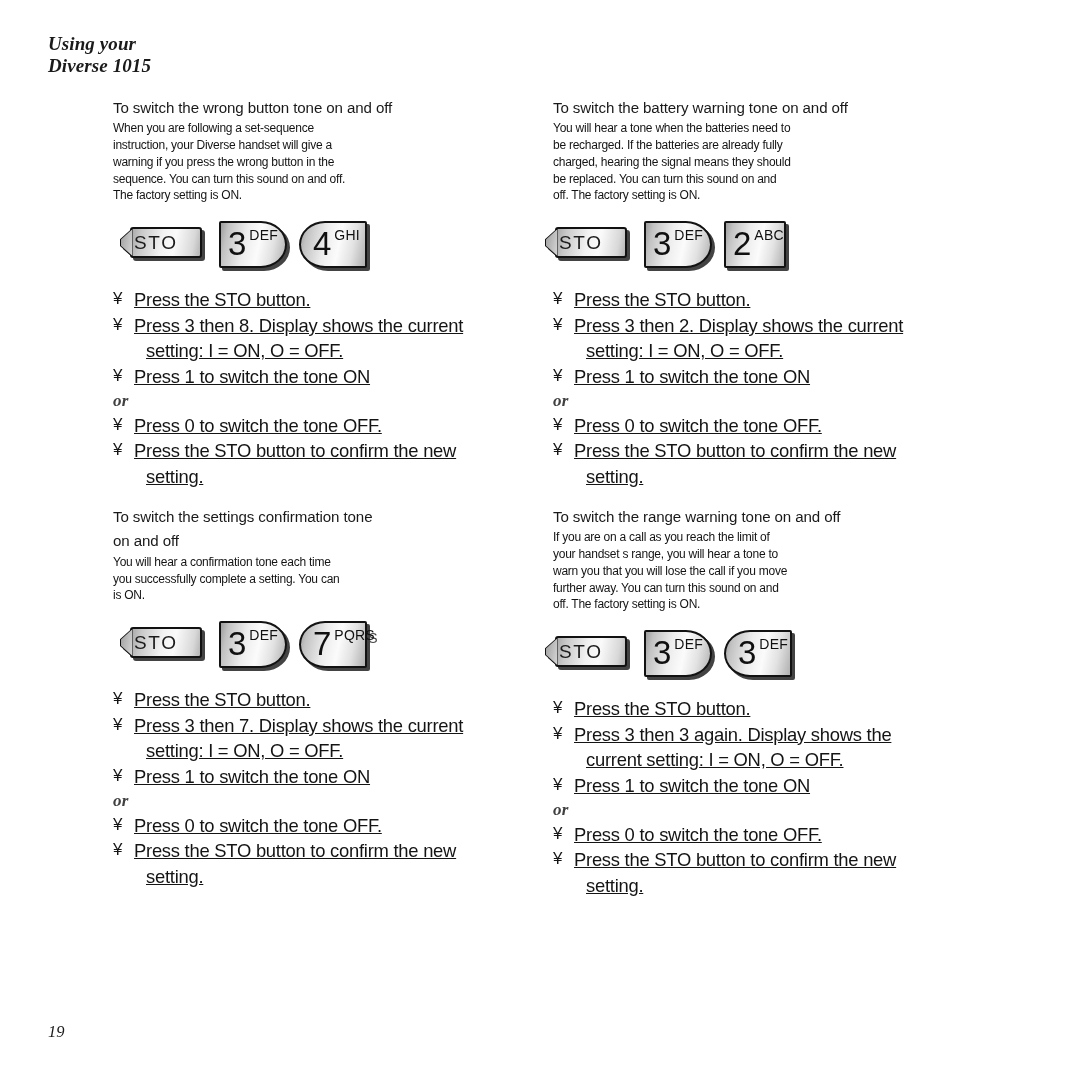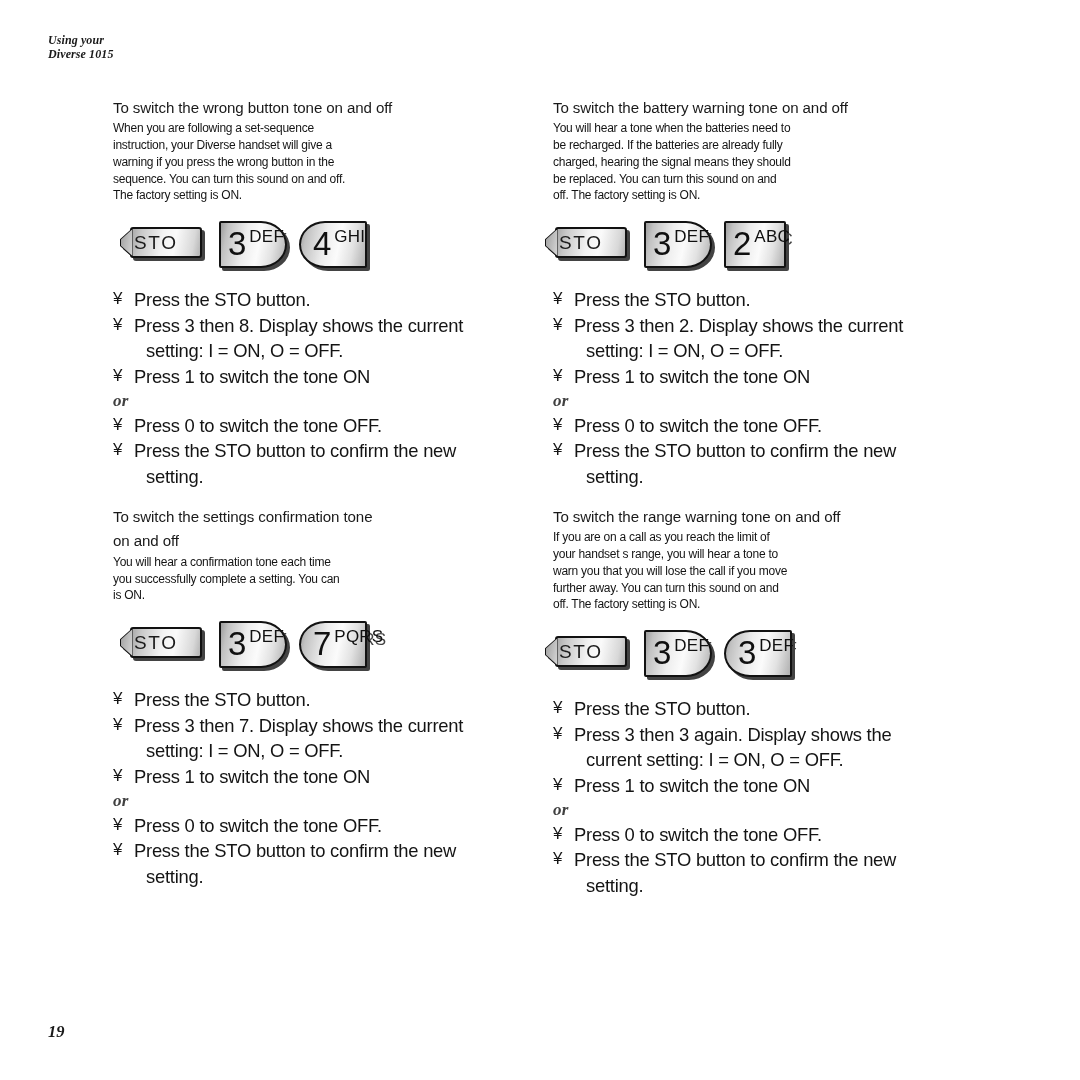--- a/index.html
+++ b/index.html
@@ -24,21 +24,21 @@
   }
 
   
   .running-head {
     position: absolute;
     left: 48px;
     top: 33px;
     font-family: "Liberation Serif", serif;
     font-weight: bold;
     font-style: italic;
-    font-size: 12px;
+    font-size: 19px;
     line-height: 1.18;
     color: #1a1a1a;
     letter-spacing: 0.1px;
   }
   .running-head div { white-space: nowrap; }
 
   
   .columns {
     position: absolute;
     left: 48px;
@@ -169,21 +169,21 @@
     width: 62px;
   }
 
   .key-digit .digit {
     font-size: 33px;
     line-height: 0.86;
     color: #101010;
     font-weight: 400;
   }
   .key-digit .letters {
-    font-size: 17px;
+    font-size: 14px;
     line-height: 1;
     color: #101010;
     align-self: flex-start;
     margin-top: 5px;
     margin-left: 3px;
     letter-spacing: 0.2px;
   }
 
   
   .steps {
@@ -197,41 +197,41 @@
     display: flex;
     align-items: flex-start;
   }
   .step .bullet {
     width: 21px;
     flex: 0 0 21px;
     font-size: 17px;
     line-height: inherit;
     color: #161616;
   }
-  .step .step-text { flex: 1 1 auto; }
+  .step .step-text { flex: 1 1 auto; text-decoration: underline; }
   .step .step-text div { white-space: nowrap; }
   .step .step-text .cont { padding-left: 12px; }
 
   .or-line {
     font-family: "Liberation Serif", serif;
     font-style: italic;
     font-weight: bold;
     font-size: 17px;
     line-height: 1.385;
     color: #404040;
     letter-spacing: 0.2px;
   }
 
   
   .folio {
     position: absolute;
     left: 48px;
     top: 1022px;
     font-family: "Liberation Serif", serif;
-    font-weight: bold;
+    font-weight: normal;
     font-style: italic;
     font-size: 16.5px;
     color: #1a1a1a;
   }
 </style>
 </head>
 <body>
 
 <div class="page">
 

